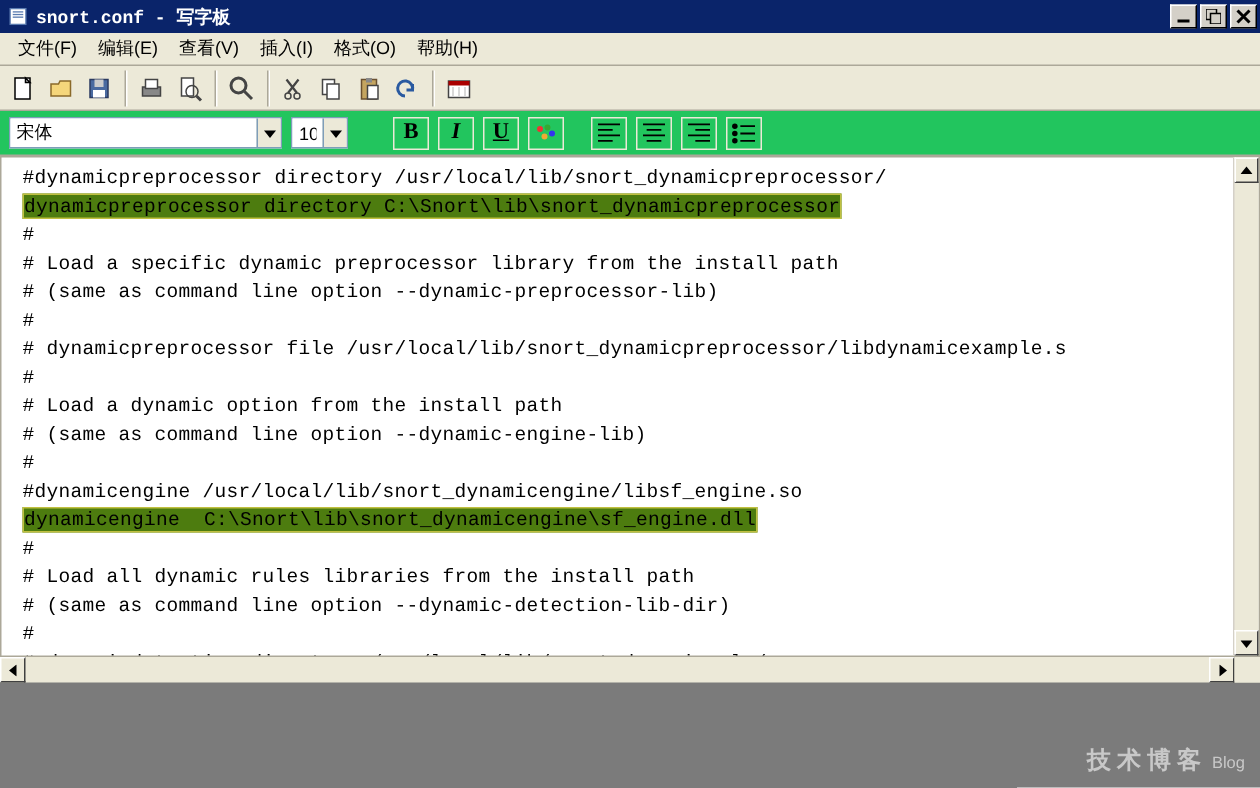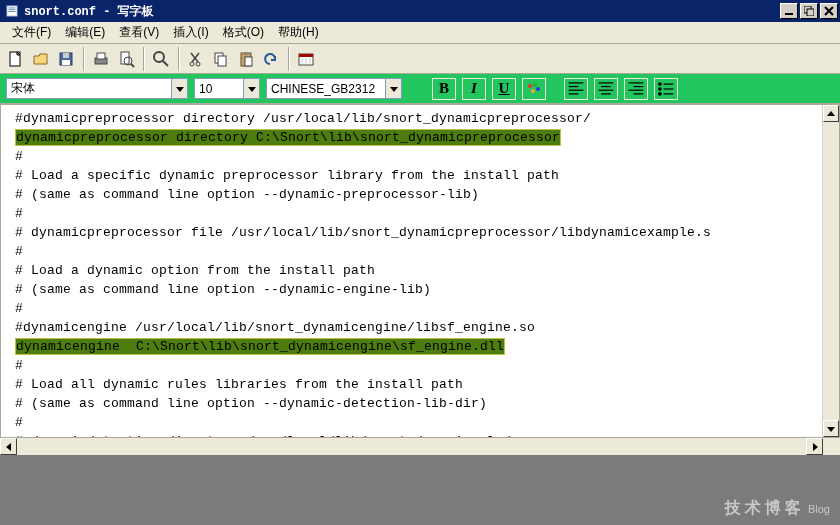--- a/index.html
+++ b/index.html
@@ -261,29 +261,21 @@
 <div class="fmtbar">
   <div class="combo">
     <input style="width: 164px;" value="宋体">
     <div class="dd">
         <svg viewBox="0 0 8 8">
           <path d="M0 2 L8 2 L4 7 Z" fill="#000"></path>
         </svg>
       </div>
   </div>
   <div class="combo">
-    <input style="width: 48px;" value="10">
-    <div class="dd">
-        <svg viewBox="0 0 8 8">
-          <path d="M0 2 L8 2 L4 7 Z" fill="#000"></path>
-        </svg>
-      </div>
-  </div>
-  <div class="combo">
-    <input style="width: 118px;" value="CHINESE_GB2312">
+    <input style="width: 20px;" value="10">
     <div class="dd">
         <svg viewBox="0 0 8 8">
           <path d="M0 2 L8 2 L4 7 Z" fill="#000"></path>
         </svg>
       </div>
   </div>
   <div style="width:18px"></div>
   <div class="fmtbtn">B</div>
   <div class="fmtbtn" style="font-style:italic">I</div>
   <div class="fmtbtn" style="text-decoration:underline">U</div>

